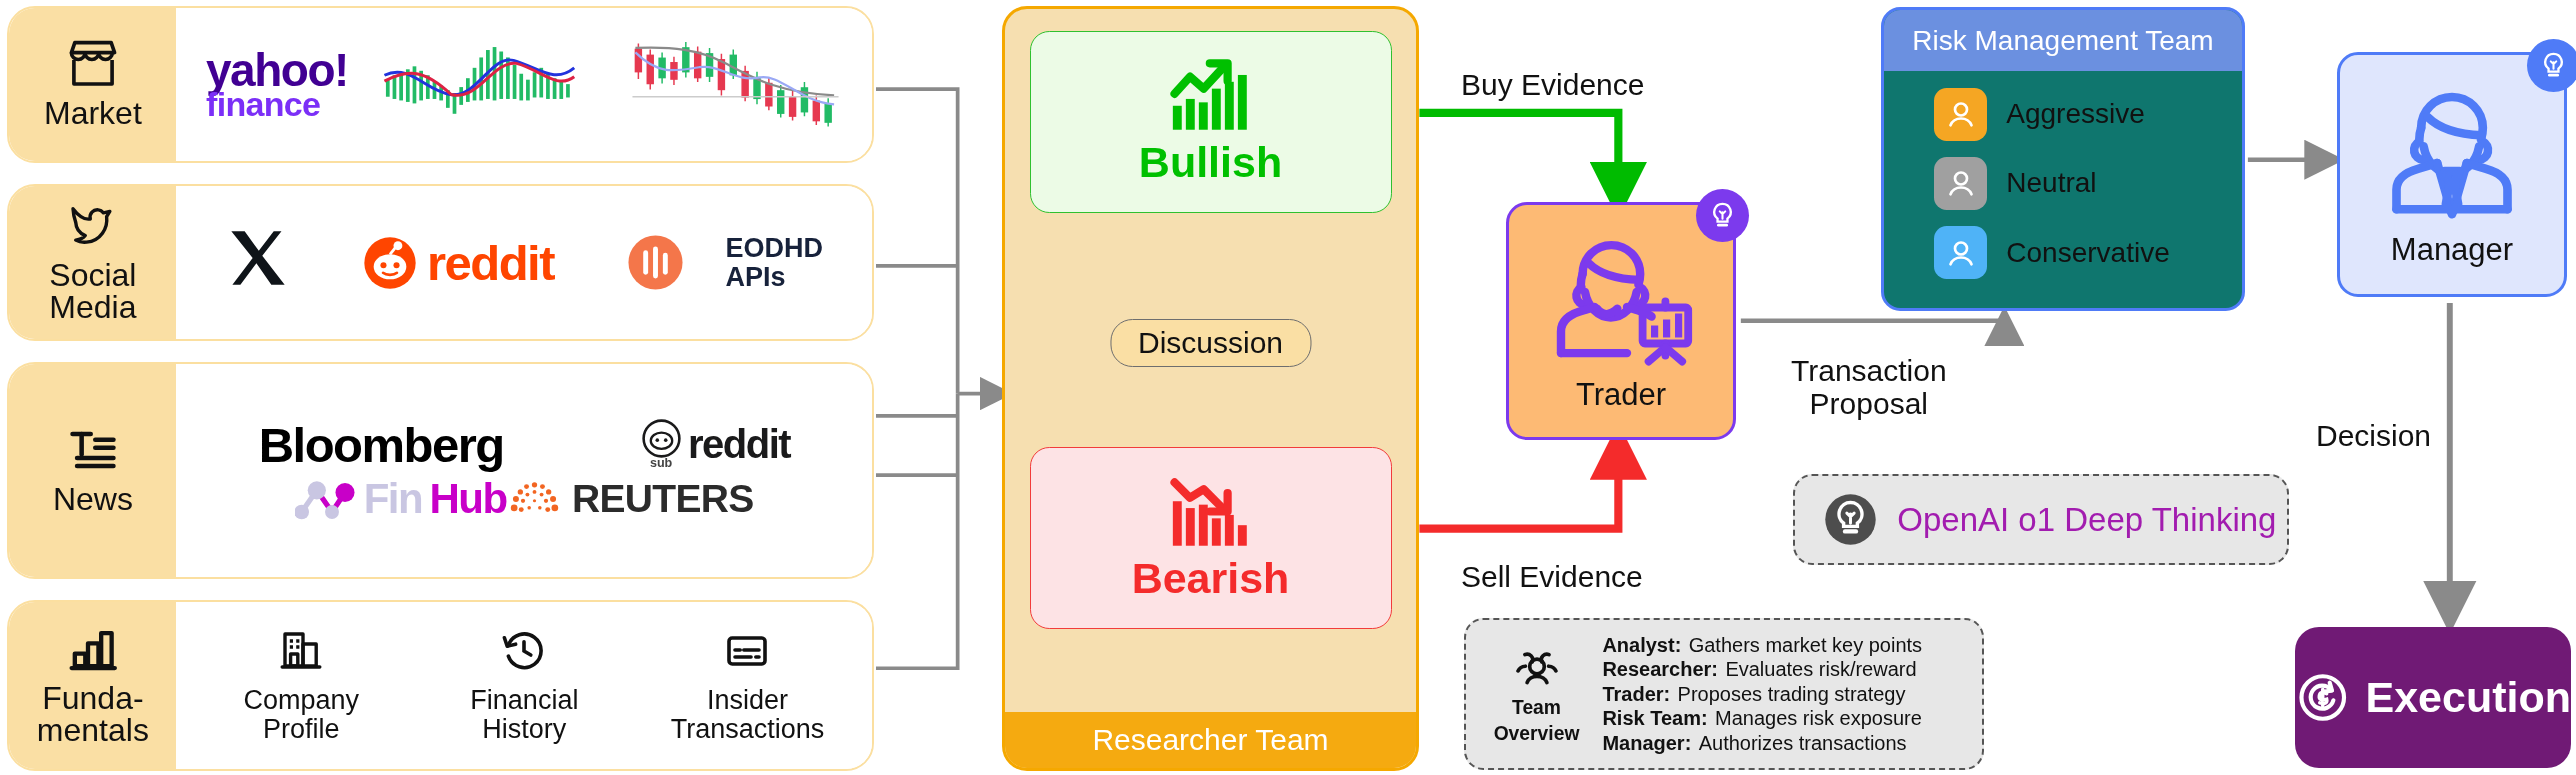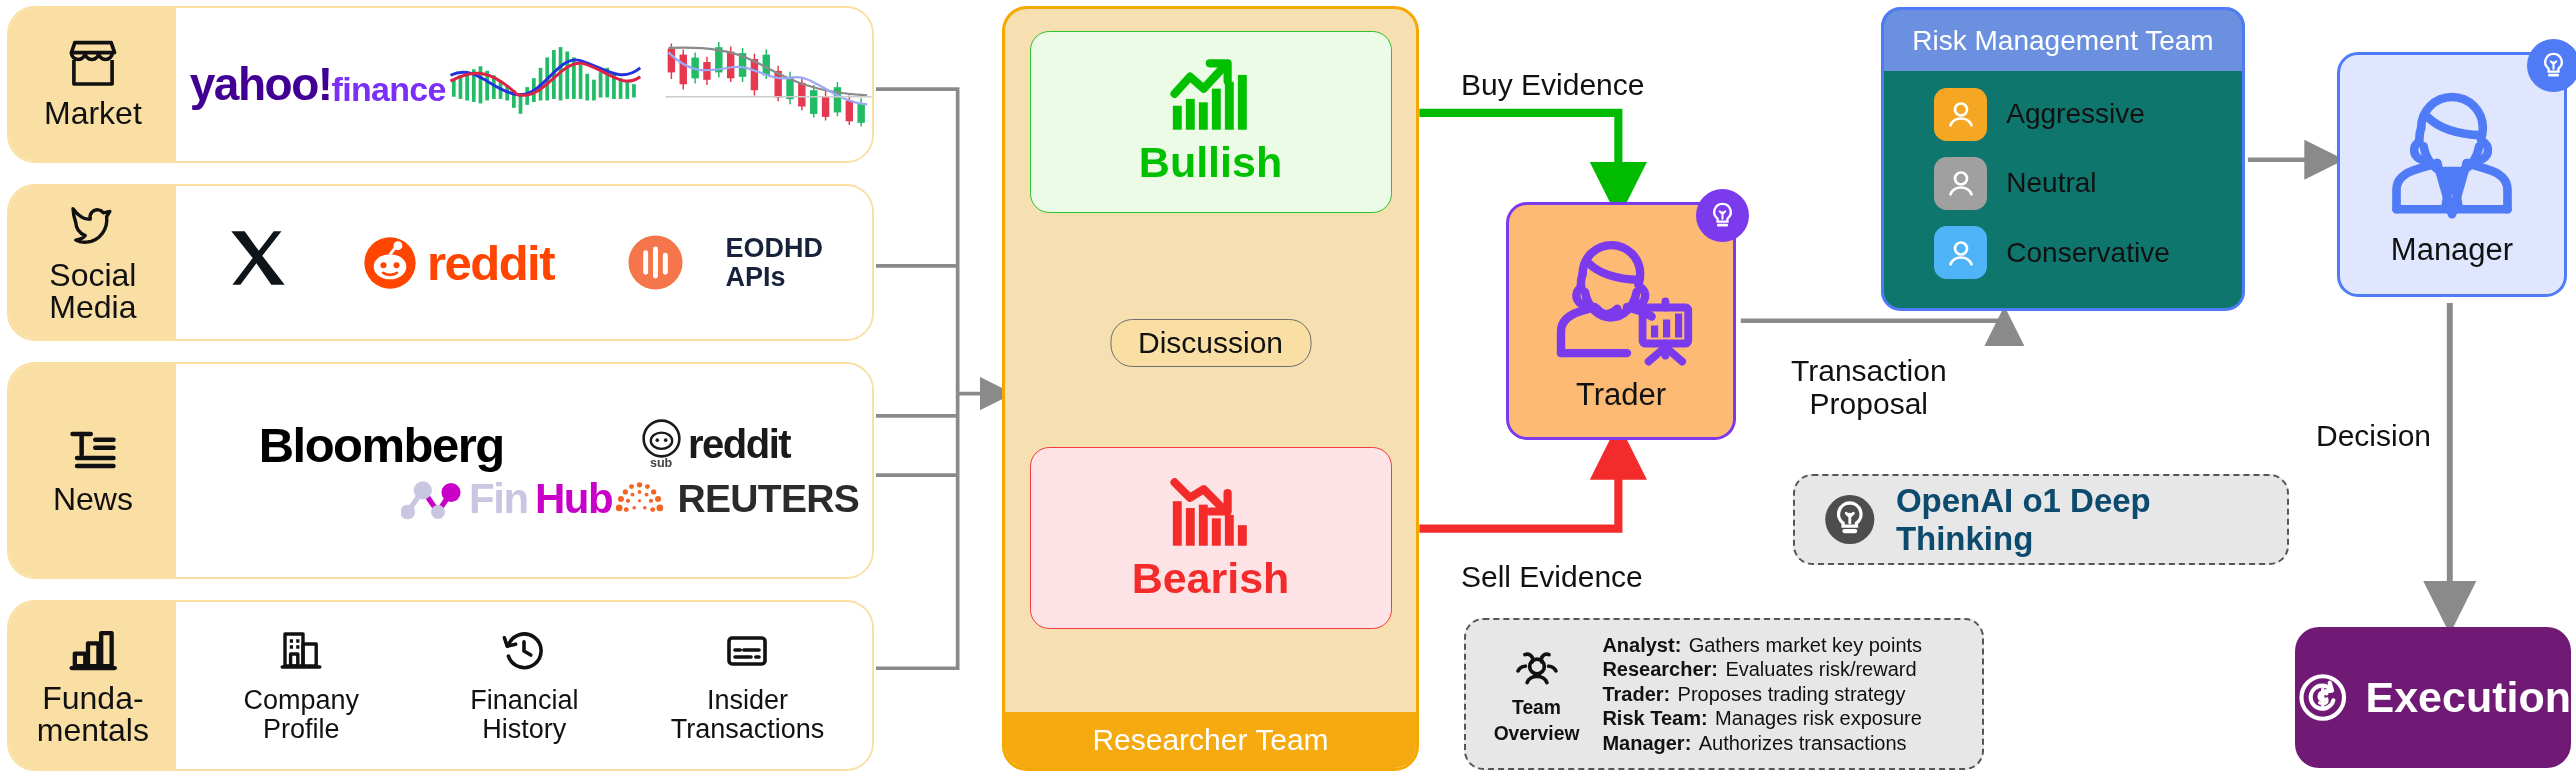--- a/index.html
+++ b/index.html
@@ -30,21 +30,21 @@
   .src-tab .tab-label {
     font-size: 32px; color: #111; text-align: center; line-height: 1.02;
   }
   .src-body {
     flex: 1; display: flex; align-items: center;
     justify-content: space-around; padding: 0 13.4px;
     background: #fff;
   }
 
   
-  .yahoo { display: flex; flex-direction: row; align-items: flex-end; line-height: .84; }
+  .yahoo { display: flex; flex-direction: column; align-items: flex-start; line-height: .84; }
   .yahoo .y1 { font-size: 46px; font-weight: bold; color: #410093; letter-spacing: -1.5px; }
   .yahoo .y2 { font-size: 34px; font-weight: bold; color: #7b2ff7; letter-spacing: -0.7px; }
   .xlogo { font-size: 64px; font-weight: bold; color: #0f1419; line-height: 1; }
   .reddit { display: flex; align-items: center; gap: 9px; }
   .reddit .rtxt { font-size: 49px; font-weight: bold; color: #ff4500; letter-spacing: -1.5px; }
   .eodhd { display: flex; align-items: center; gap: 10.4px; }
   .eodhd .etxt { font-size: 27px; font-weight: bold; color: #17223b; line-height: 1.05; margin-left: 30px; }
   .bloomberg { font-size: 49px; font-weight: bold; color: #000; letter-spacing: -1.5px; font-family: "Liberation Sans", sans-serif; }
   .subreddit { display: flex; align-items: center; gap: 7.4px; }
   .subreddit .stxt { font-size: 40px; font-weight: bold; color: #1a1a1b; letter-spacing: -1.5px; }
@@ -136,21 +136,21 @@
 
   
   .dashed-box {
     position: absolute; background: #e7e7e7;
     border: 2.2px dashed #555; border-radius: 19.3px;
   }
   #openai-badge {
     left: 1793px; top: 474px; width: 496px; height: 91px;
     display: flex; align-items: center; gap: 19.3px; padding-left: 28px;
   }
-  #openai-badge .ob-label { font-size: 33px; color: #0c4a6e; font-weight: bold; }
+  #openai-badge .ob-label { font-size: 33px; color: #a21caf; }
   #team-overview {
     left: 1464px; top: 618px; width: 520px; height: 152px;
     display: flex; align-items: center; gap: 10.4px; padding: 7.4px 10.4px 7.4px 15px;
   }
   .to-left { display: flex; flex-direction: column; align-items: center; gap: 4.5px; width: 111px; }
   .to-left .to-title { font-size: 19.3px; font-weight: bold; color: #111; text-align: center; line-height: 1.12; }
   .to-rows { display: flex; flex-direction: column; gap: 1.5px; }
   .to-row { font-size: 20px; color: #111; white-space: nowrap; }
   .to-row b { font-weight: bold; }
   .to-row .to-desc { margin-left: 7.4px; }
@@ -374,21 +374,21 @@
               <circle cx="12" cy="12" r="11" fill="none" stroke="#1a1a1b" stroke-width="1.6"></circle>
               <ellipse cx="12" cy="13.4" rx="6.6" ry="5" fill="none" stroke="#1a1a1b" stroke-width="1.4"></ellipse>
               <circle cx="9.4" cy="13" r="1.1" fill="#1a1a1b"></circle>
               <circle cx="14.6" cy="13" r="1.1" fill="#1a1a1b"></circle>
             </svg>
             <span class="slabel">sub</span>
           </div>
           <span class="stxt">reddit</span>
         </div>
       </div>
-      <div style="width:100%; display:flex; align-items:center; justify-content:flex-end; margin-top:0;">
+      <div style="width:100%; display:flex; align-items:center; justify-content:center; margin-top:0;">
         <div class="finhub">
           <svg width="61" height="52" viewBox="0 0 28 24">
             <g stroke="#c9c6e2" stroke-width="2.4" fill="none">
               <path d="M3 18 L10 8"></path>
             </g>
             <g stroke="#c800c8" stroke-width="2.4" fill="none">
               <path d="M10 8 L17 18 L23 9"></path>
             </g>
             <circle cx="3" cy="18" r="3.4" fill="#c9c6e2"></circle>
             <circle cx="10" cy="8" r="4.2" fill="#c9c6e2"></circle>

